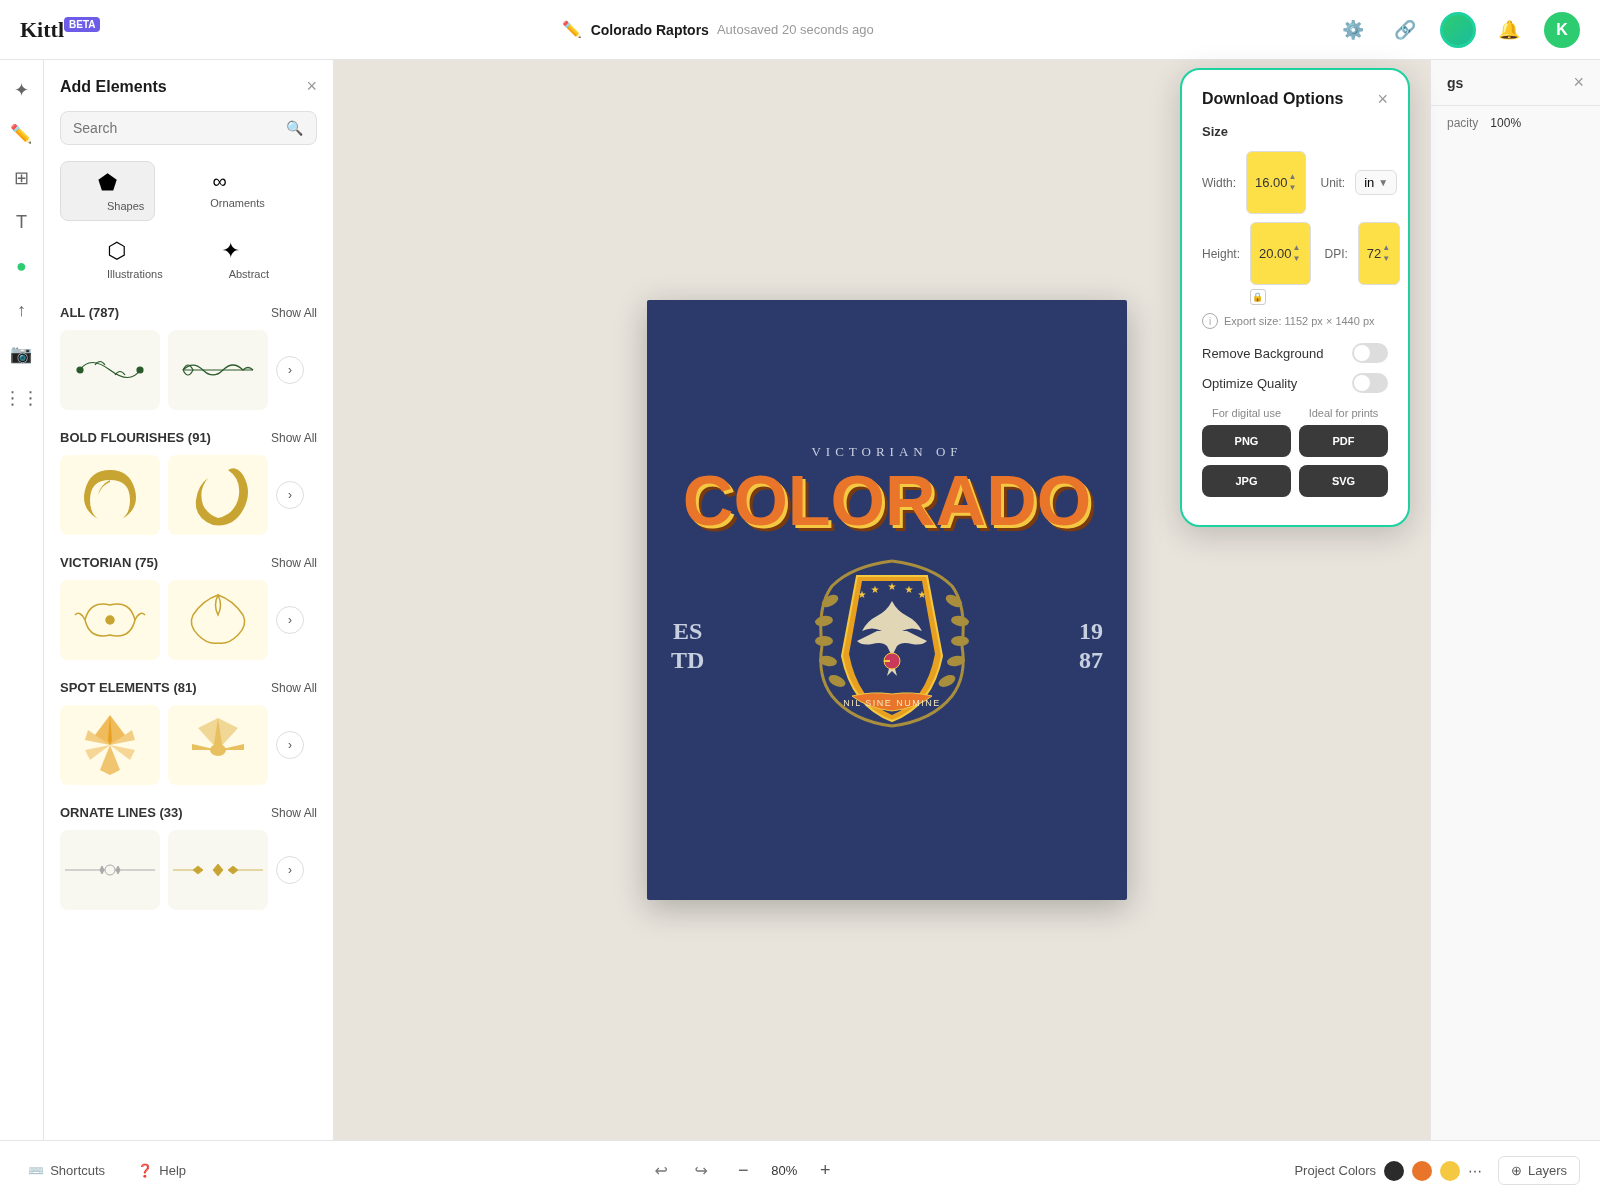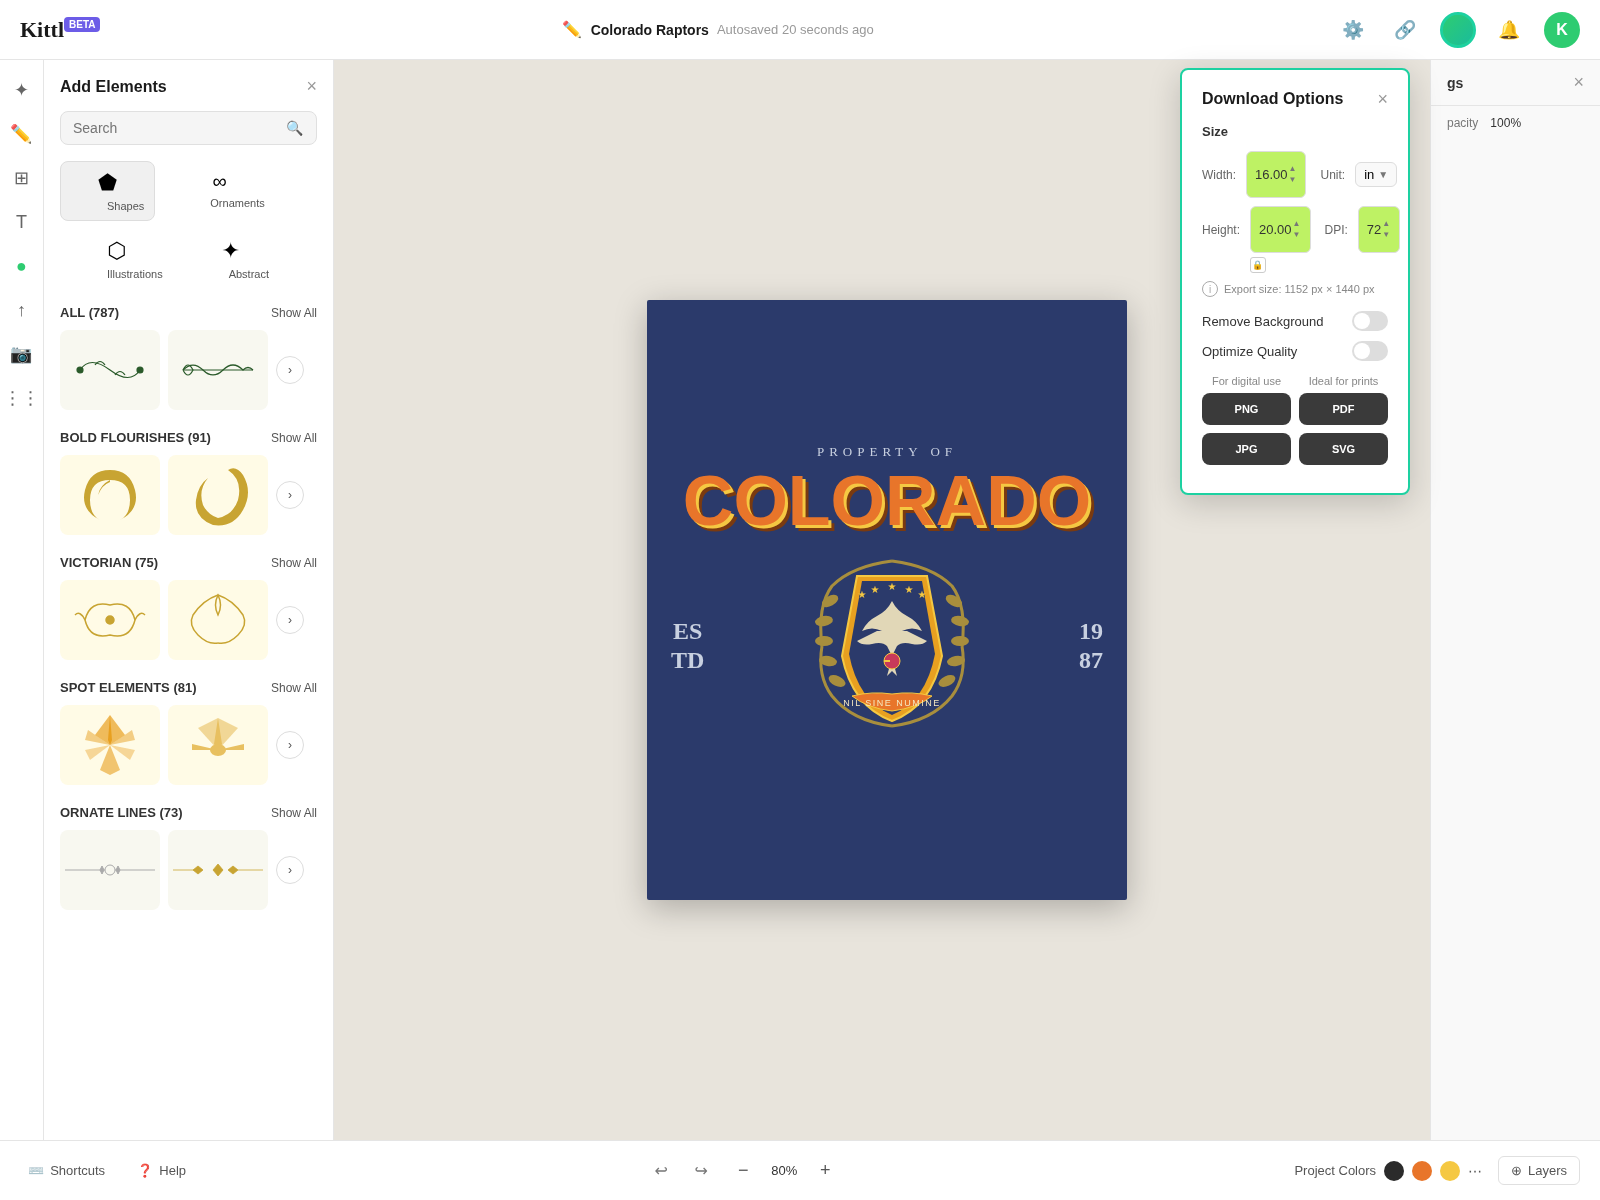--- a/index.html
+++ b/index.html
@@ -50,28 +50,28 @@
     .right-panel { position: absolute; top: 60px; right: 0; width: 170px; bottom: 60px; background: #f9f9f9; border-left: 1px solid #e5e5e5; z-index: 50; }
     .right-panel-header { display: flex; align-items: center; justify-content: space-between; padding: 12px 16px; border-bottom: 1px solid #e5e5e5; }
     .right-panel-title { font-size: 14px; font-weight: 600; color: #333; }
     .opacity-row { display: flex; align-items: center; padding: 10px 16px; gap: 8px; }
 
     
     .canvas-area { position: absolute; top: 60px; left: 300px; right: 170px; bottom: 60px; display: flex; align-items: center; justify-content: center; background: #e8e4dc; overflow: hidden; }
     .canvas-frame { width: 480px; height: 600px; background: #2b3a6b; border-radius: 2px; box-shadow: 0 8px 32px rgba(0,0,0,0.25); display: flex; align-items: center; justify-content: center; overflow: hidden; }
 
     
-    .download-modal { position: absolute; top: 68px; right: 190px; width: 230px; background: #fff; border: 2px solid #1dd1a1; border-radius: 8px; box-shadow: 0 8px 32px rgba(0,0,0,0.18); z-index: 200; padding: 20px; }
+    .download-modal { position: absolute; top: 68px; right: 190px; width: 230px; background: #fff; border: 2px solid #1dd1a1; border-radius: 20px; box-shadow: 0 8px 32px rgba(0,0,0,0.18); z-index: 200; padding: 20px; }
     .modal-header { display: flex; justify-content: space-between; align-items: center; margin-bottom: 16px; }
     .modal-title { font-size: 16px; font-weight: 700; color: #1a1a1a; }
     .modal-close { background: none; border: none; cursor: pointer; color: #999; font-size: 18px; line-height: 1; }
     .modal-section-label { font-size: 13px; font-weight: 600; color: #333; margin-bottom: 12px; }
     .field-row { display: flex; align-items: center; gap: 10px; margin-bottom: 8px; }
     .field-label { font-size: 12px; color: #666; width: 45px; }
-    .field-input { border: 1px solid #ddd; border-radius: 6px; padding: 12px 8px; font-size: 13px; width: 65px; display: flex; align-items: center; justify-content: space-between; background: #bef264; }
+    .field-input { border: 1px solid #ddd; border-radius: 6px; padding: 20px 8px; font-size: 13px; width: 65px; display: flex; align-items: center; justify-content: space-between; background: #fde047; }
     .field-input-text { font-size: 13px; color: #333; }
     .stepper { display: flex; flex-direction: column; gap: 1px; }
     .stepper-btn { background: none; border: none; cursor: pointer; font-size: 8px; color: #777; line-height: 1; padding: 1px; }
     .unit-select { border: 1px solid #ddd; border-radius: 6px; padding: 4px 8px; font-size: 13px; background: #f9f9f9; display: flex; align-items: center; gap: 4px; cursor: pointer; }
     .dpi-label { font-size: 12px; color: #666; margin-left: 4px; }
     .export-info { display: flex; align-items: center; gap: 6px; margin-bottom: 14px; margin-top: 4px; }
     .info-icon { width: 16px; height: 16px; border-radius: 50%; border: 1.5px solid #aaa; display: flex; align-items: center; justify-content: center; font-size: 10px; color: #aaa; flex-shrink: 0; }
     .export-size-text { font-size: 11px; color: #888; }
     .toggle-row { display: flex; align-items: center; justify-content: space-between; margin-bottom: 10px; }
     .toggle-label { font-size: 13px; color: #333; }
@@ -288,21 +288,21 @@
               <ellipse cx="40" cy="40" rx="8" ry="6"></ellipse>
             </g>
           </svg>
         </div>
         <button class="arrow-btn">›</button>
       </div>
     </div>
 
     <div class="section">
       <div class="section-header">
-        <span class="section-title">ORNATE LINES (73)</span>
+        <span class="section-title">ORNATE LINES (33)</span>
         <button class="show-all-btn">Show All</button>
       </div>
       <div class="items-row">
         <div class="item-thumb" style="background:#f8f8f0;">
           <svg width="90" height="24" viewBox="0 0 90 24">
             <g fill="none" stroke="#aaa" stroke-width="1">
               <line x1="0" y1="12" x2="30" y2="12"></line>
               <circle cx="45" cy="12" r="5" stroke="#aaa"></circle>
               <line x1="30" y1="12" x2="40" y2="12"></line>
               <line x1="50" y1="12" x2="60" y2="12"></line>
@@ -327,21 +327,21 @@
       </div>
     </div>
 
   </div>
 </div>
 
 <div class="canvas-area" style="left:334px; right:160px;">
   <div class="canvas-frame">
     <div class="design-canvas">
 
-      <div style="letter-spacing:5px; color:#c8d0e0; font-size:13px; font-family:Georgia,serif; margin-bottom:6px;">PROPERTY OF</div>
+      <div style="letter-spacing:5px; color:#c8d0e0; font-size:13px; font-family:Georgia,serif; margin-bottom:6px;">VICTORIAN OF</div>
 
       <div style="font-size:70px; font-weight:900; color:#e8752a; font-family:Impact,Arial Black,sans-serif; line-height:1; text-shadow:3px 3px 0 #f5c842, 6px 6px 0 #7a3a10; text-align:center;">COLORADO</div>
 
       <div style="display:flex; align-items:center; width:100%; margin:10px 0; justify-content:space-between;">
         <div style="color:#c8d0e0; font-size:24px; font-weight:bold; font-family:Georgia,serif; line-height:1.2; text-align:center;">ES<br>TD</div>
 
         <div style="flex:1; display:flex; align-items:center; justify-content:center;">
           <svg width="180" height="200" viewBox="0 0 180 200">
 
             <g fill="none" stroke="#c8a432" stroke-width="2" opacity="0.8">

